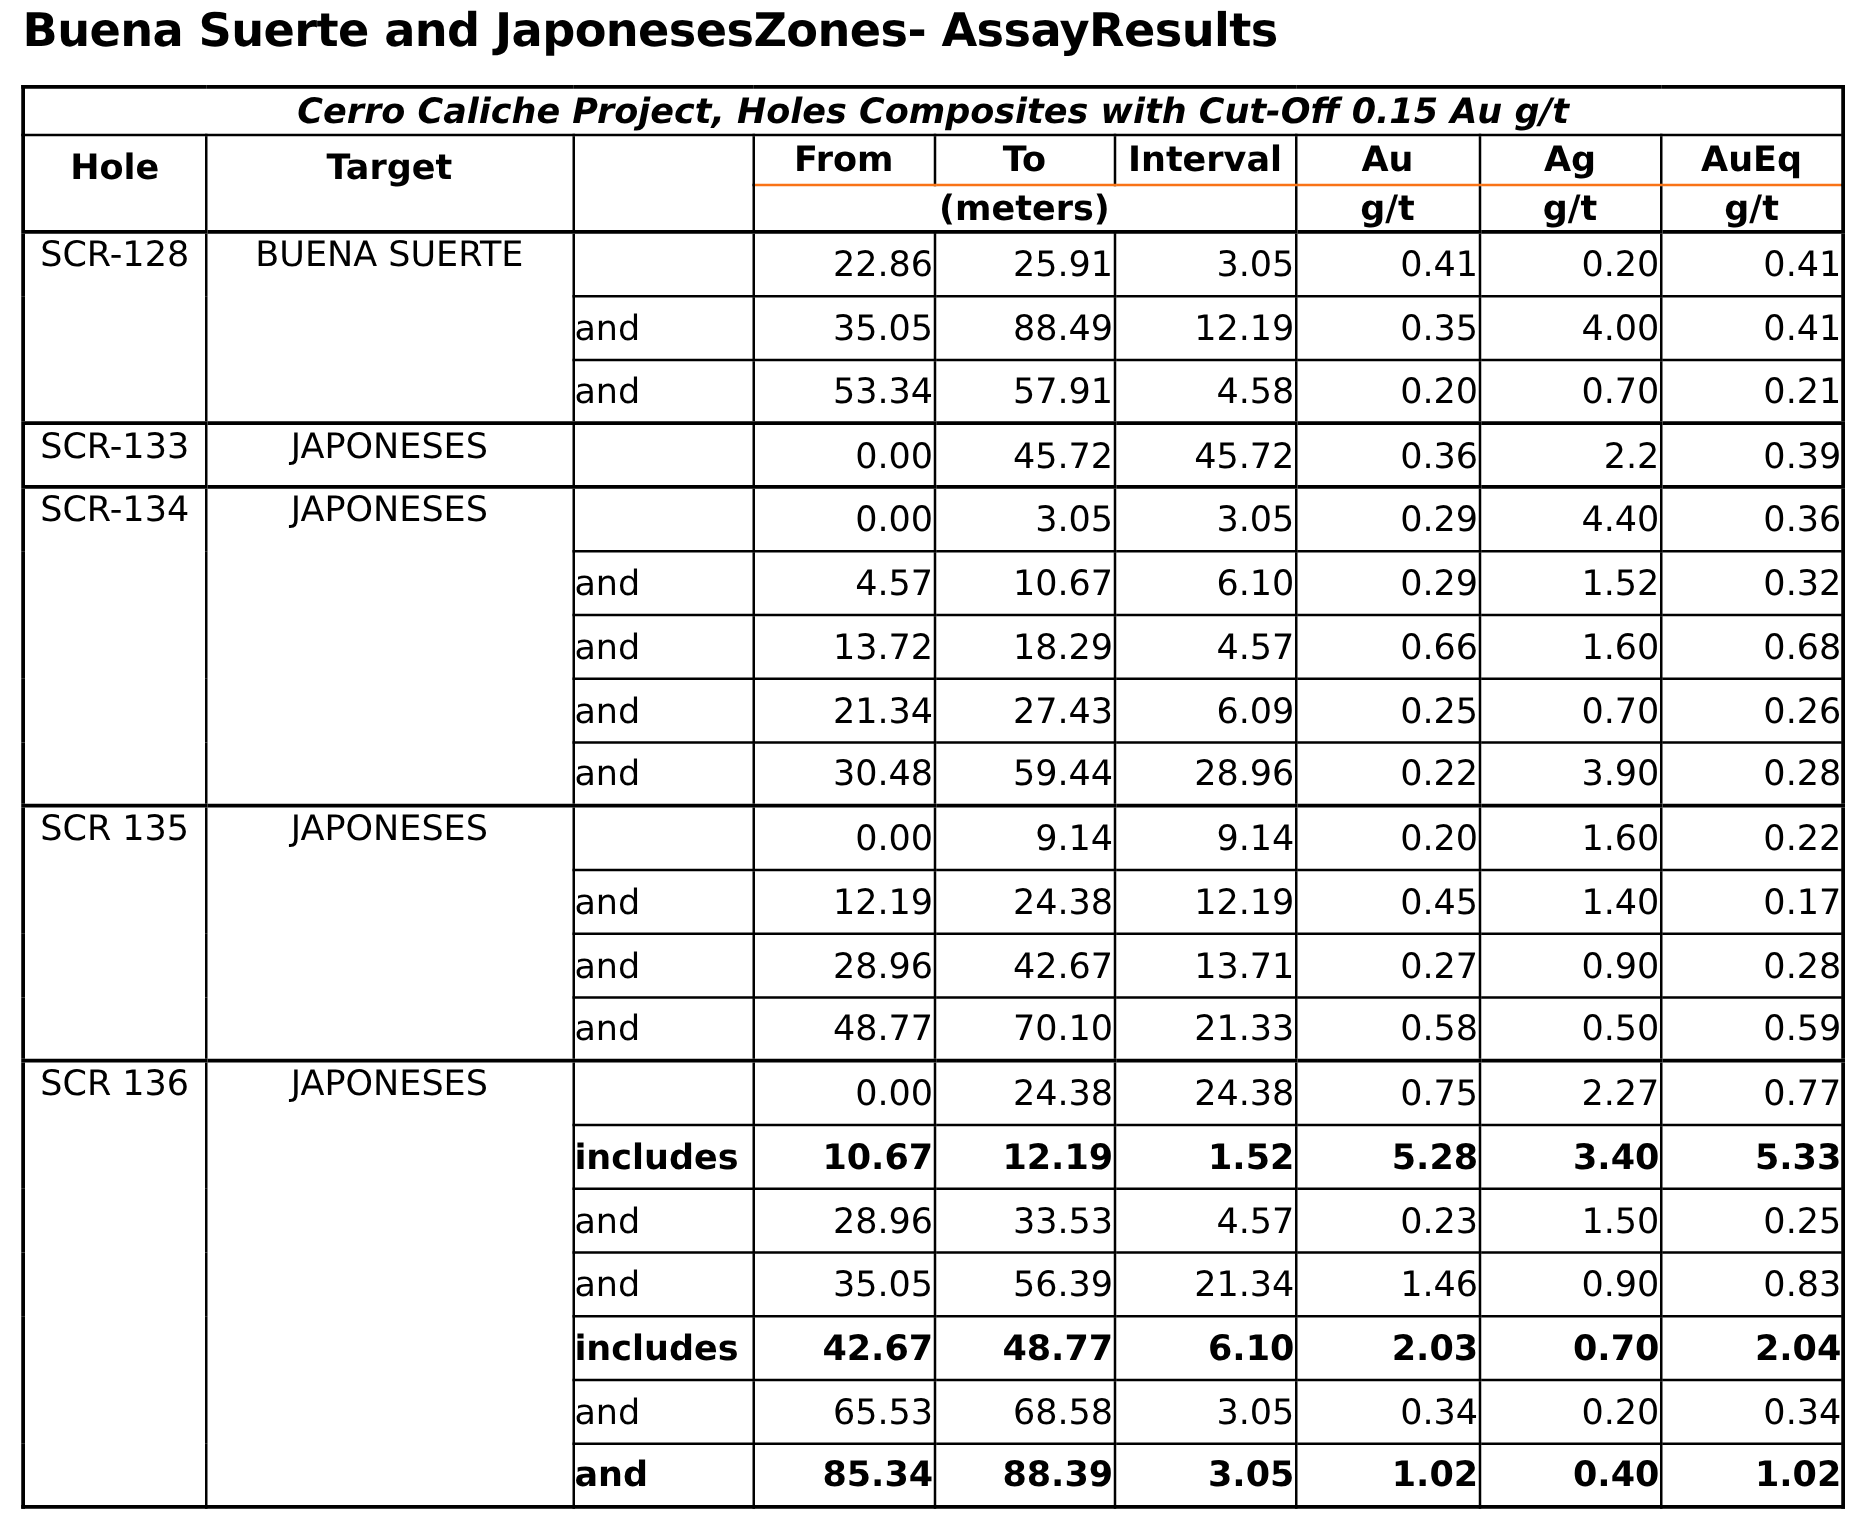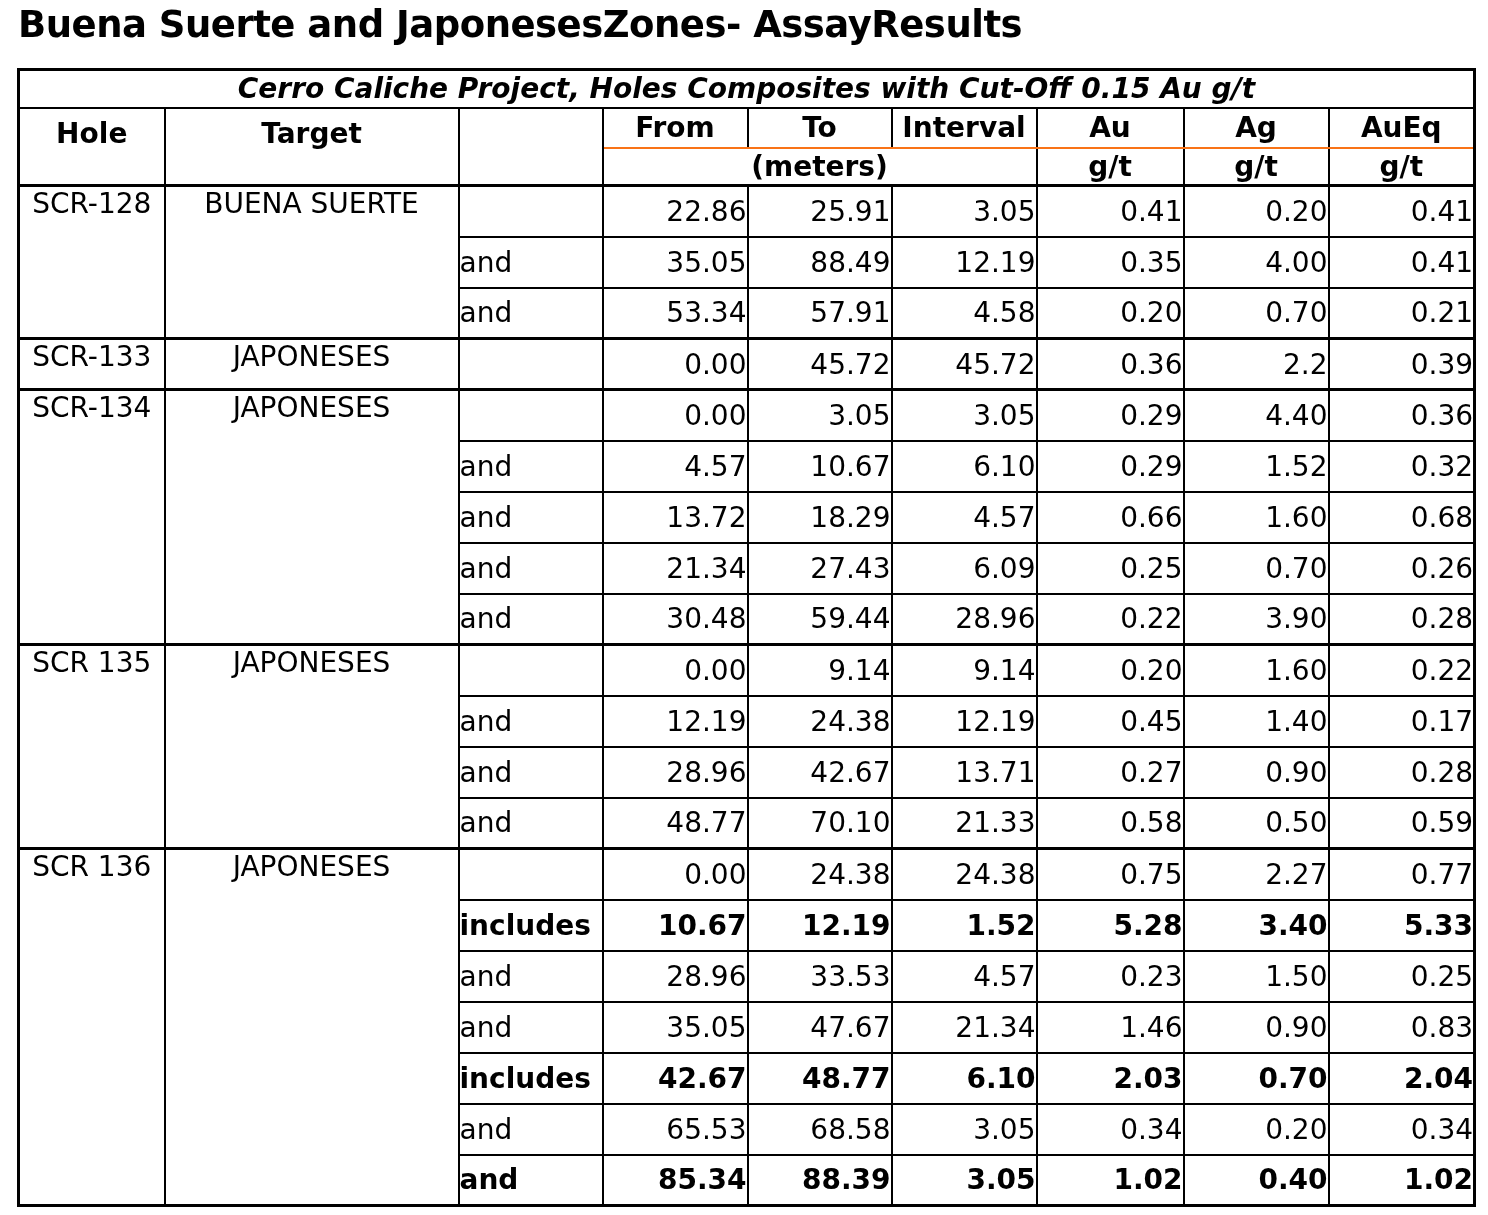--- a/index.html
+++ b/index.html
@@ -269,21 +269,21 @@
         <td class="num-cell">28.96</td>
         <td class="num-cell">33.53</td>
         <td class="num-cell">4.57</td>
         <td class="num-cell">0.23</td>
         <td class="num-cell">1.50</td>
         <td class="num-cell">0.25</td>
       </tr>
       <tr class="">
         <td class="qual-cell">and</td>
         <td class="num-cell">35.05</td>
-        <td class="num-cell">47.67</td>
+        <td class="num-cell">56.39</td>
         <td class="num-cell">21.34</td>
         <td class="num-cell">1.46</td>
         <td class="num-cell">0.90</td>
         <td class="num-cell">0.83</td>
       </tr>
       <tr class=" bold-row">
         <td class="qual-cell">includes</td>
         <td class="num-cell">42.67</td>
         <td class="num-cell">48.77</td>
         <td class="num-cell">6.10</td>

